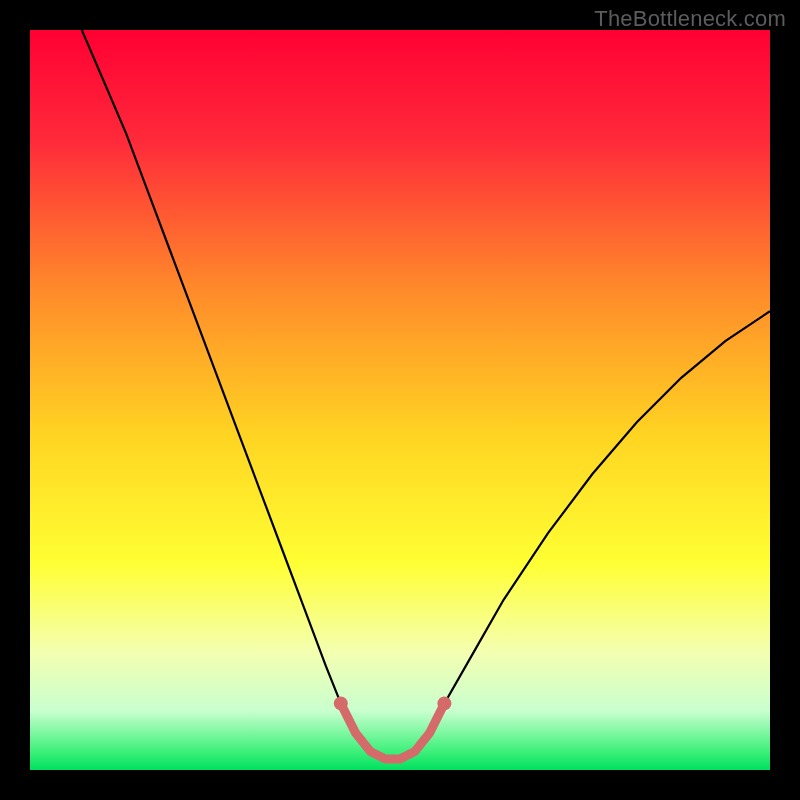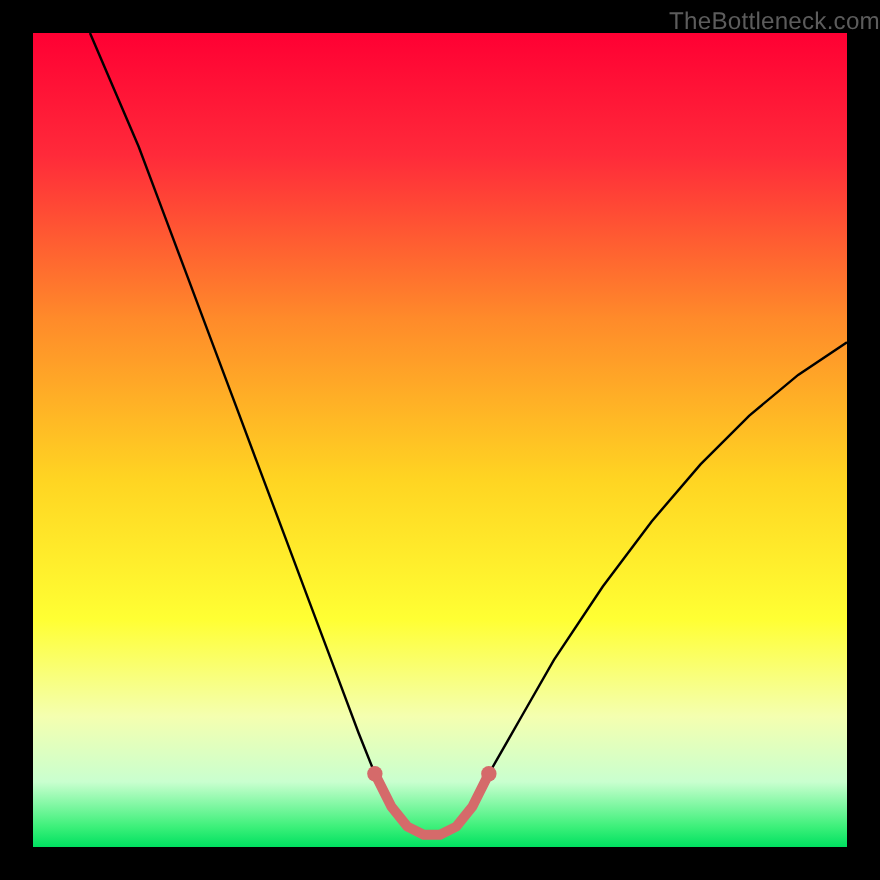--- a/index.html
+++ b/index.html
@@ -13,21 +13,21 @@
   }
   .frame {
     position: relative;
     width: 800px;
     height: 800px;
     background: #000;
   }
   .watermark {
     position: absolute;
     top: 6px;
-    right: 0;
+    right: 14px;
     color: #5c5c5c;
     font-size: 22px;
     font-weight: 500;
     letter-spacing: 0.2px;
     z-index: 10;
   }
   .plot-outer {
     position: absolute;
     left: 30px;
     top: 30px;

